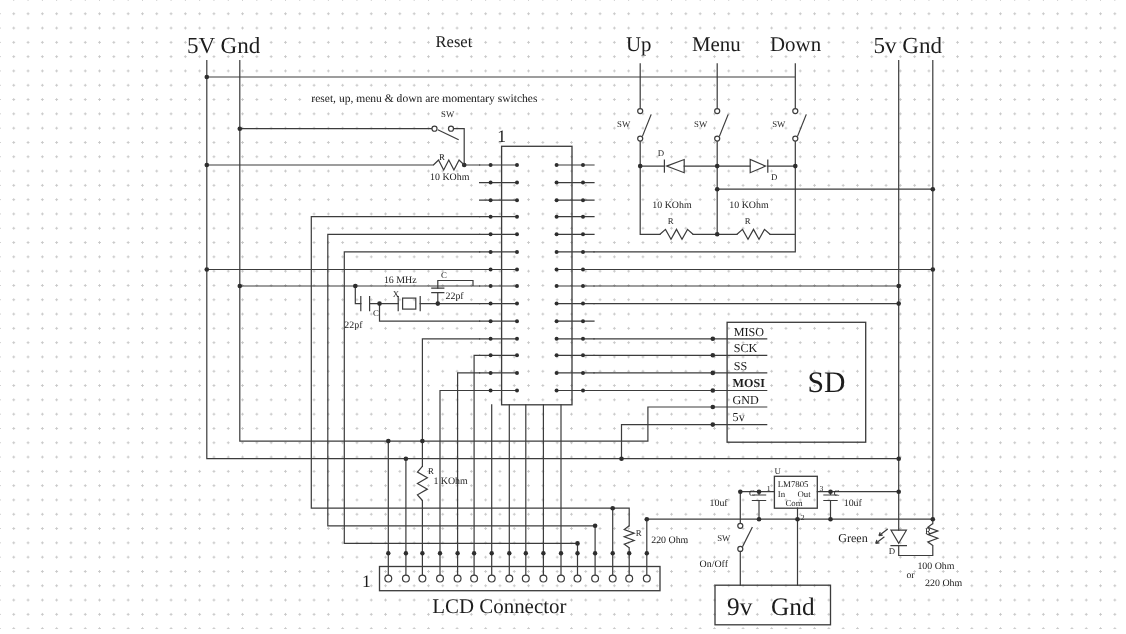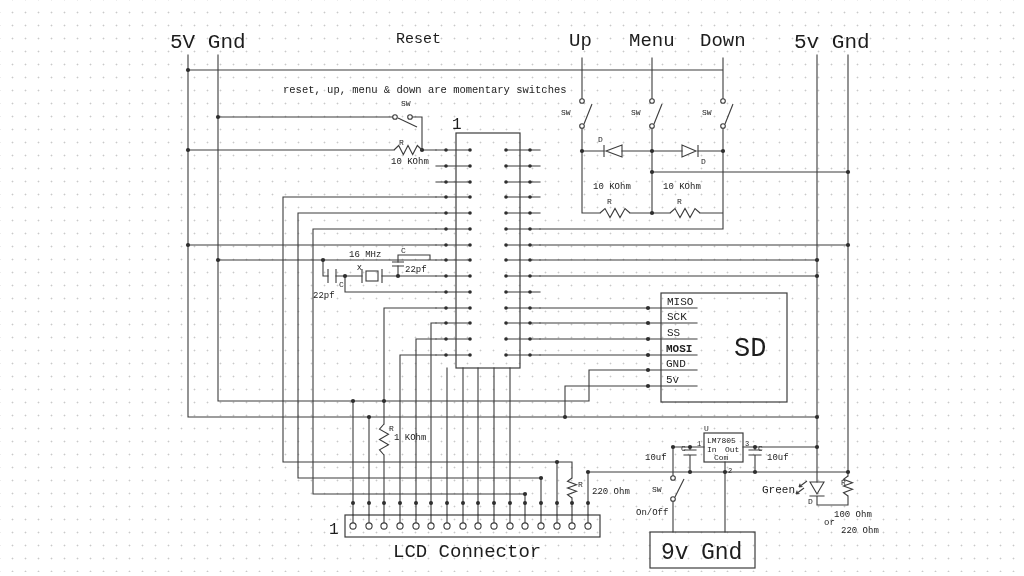--- a/index.html
+++ b/index.html
@@ -1,20 +1,20 @@
 <!DOCTYPE html>
 <html><head>
 <meta charset="utf-8">
 <style>
   html,body{margin:0;padding:0;background:#fff;}
   #canvas{position:relative;width:1024px;height:572px;overflow:hidden;
     background-color:#ffffff;
     background-image:radial-gradient(#c9c9c9 0.9px, transparent 1.05px);
     background-size:13px 13px;background-position:6px 6px;
-    font-family:Liberation Mono, monospace;}
+    font-family:Liberation Serif, serif;}
   svg{position:absolute;left:0;top:0;}
   .wire{stroke:#3c3c3c;stroke-width:1.1;fill:none;stroke-linecap:square;}
   .box{stroke:#3c3c3c;stroke-width:1.2;fill:none;}
   .sym{stroke:#3c3c3c;stroke-width:1.1;fill:none;}
   .dot{fill:#2e2e2e;}
   .pincirc{fill:#ffffff;stroke:#3c3c3c;stroke-width:1.1;}
   text{fill:#1d1d1d;}
   .t-xs{font-size:8px;}
   .t-sm{font-size:9px;}
   .t-note{font-size:10.5px;}

